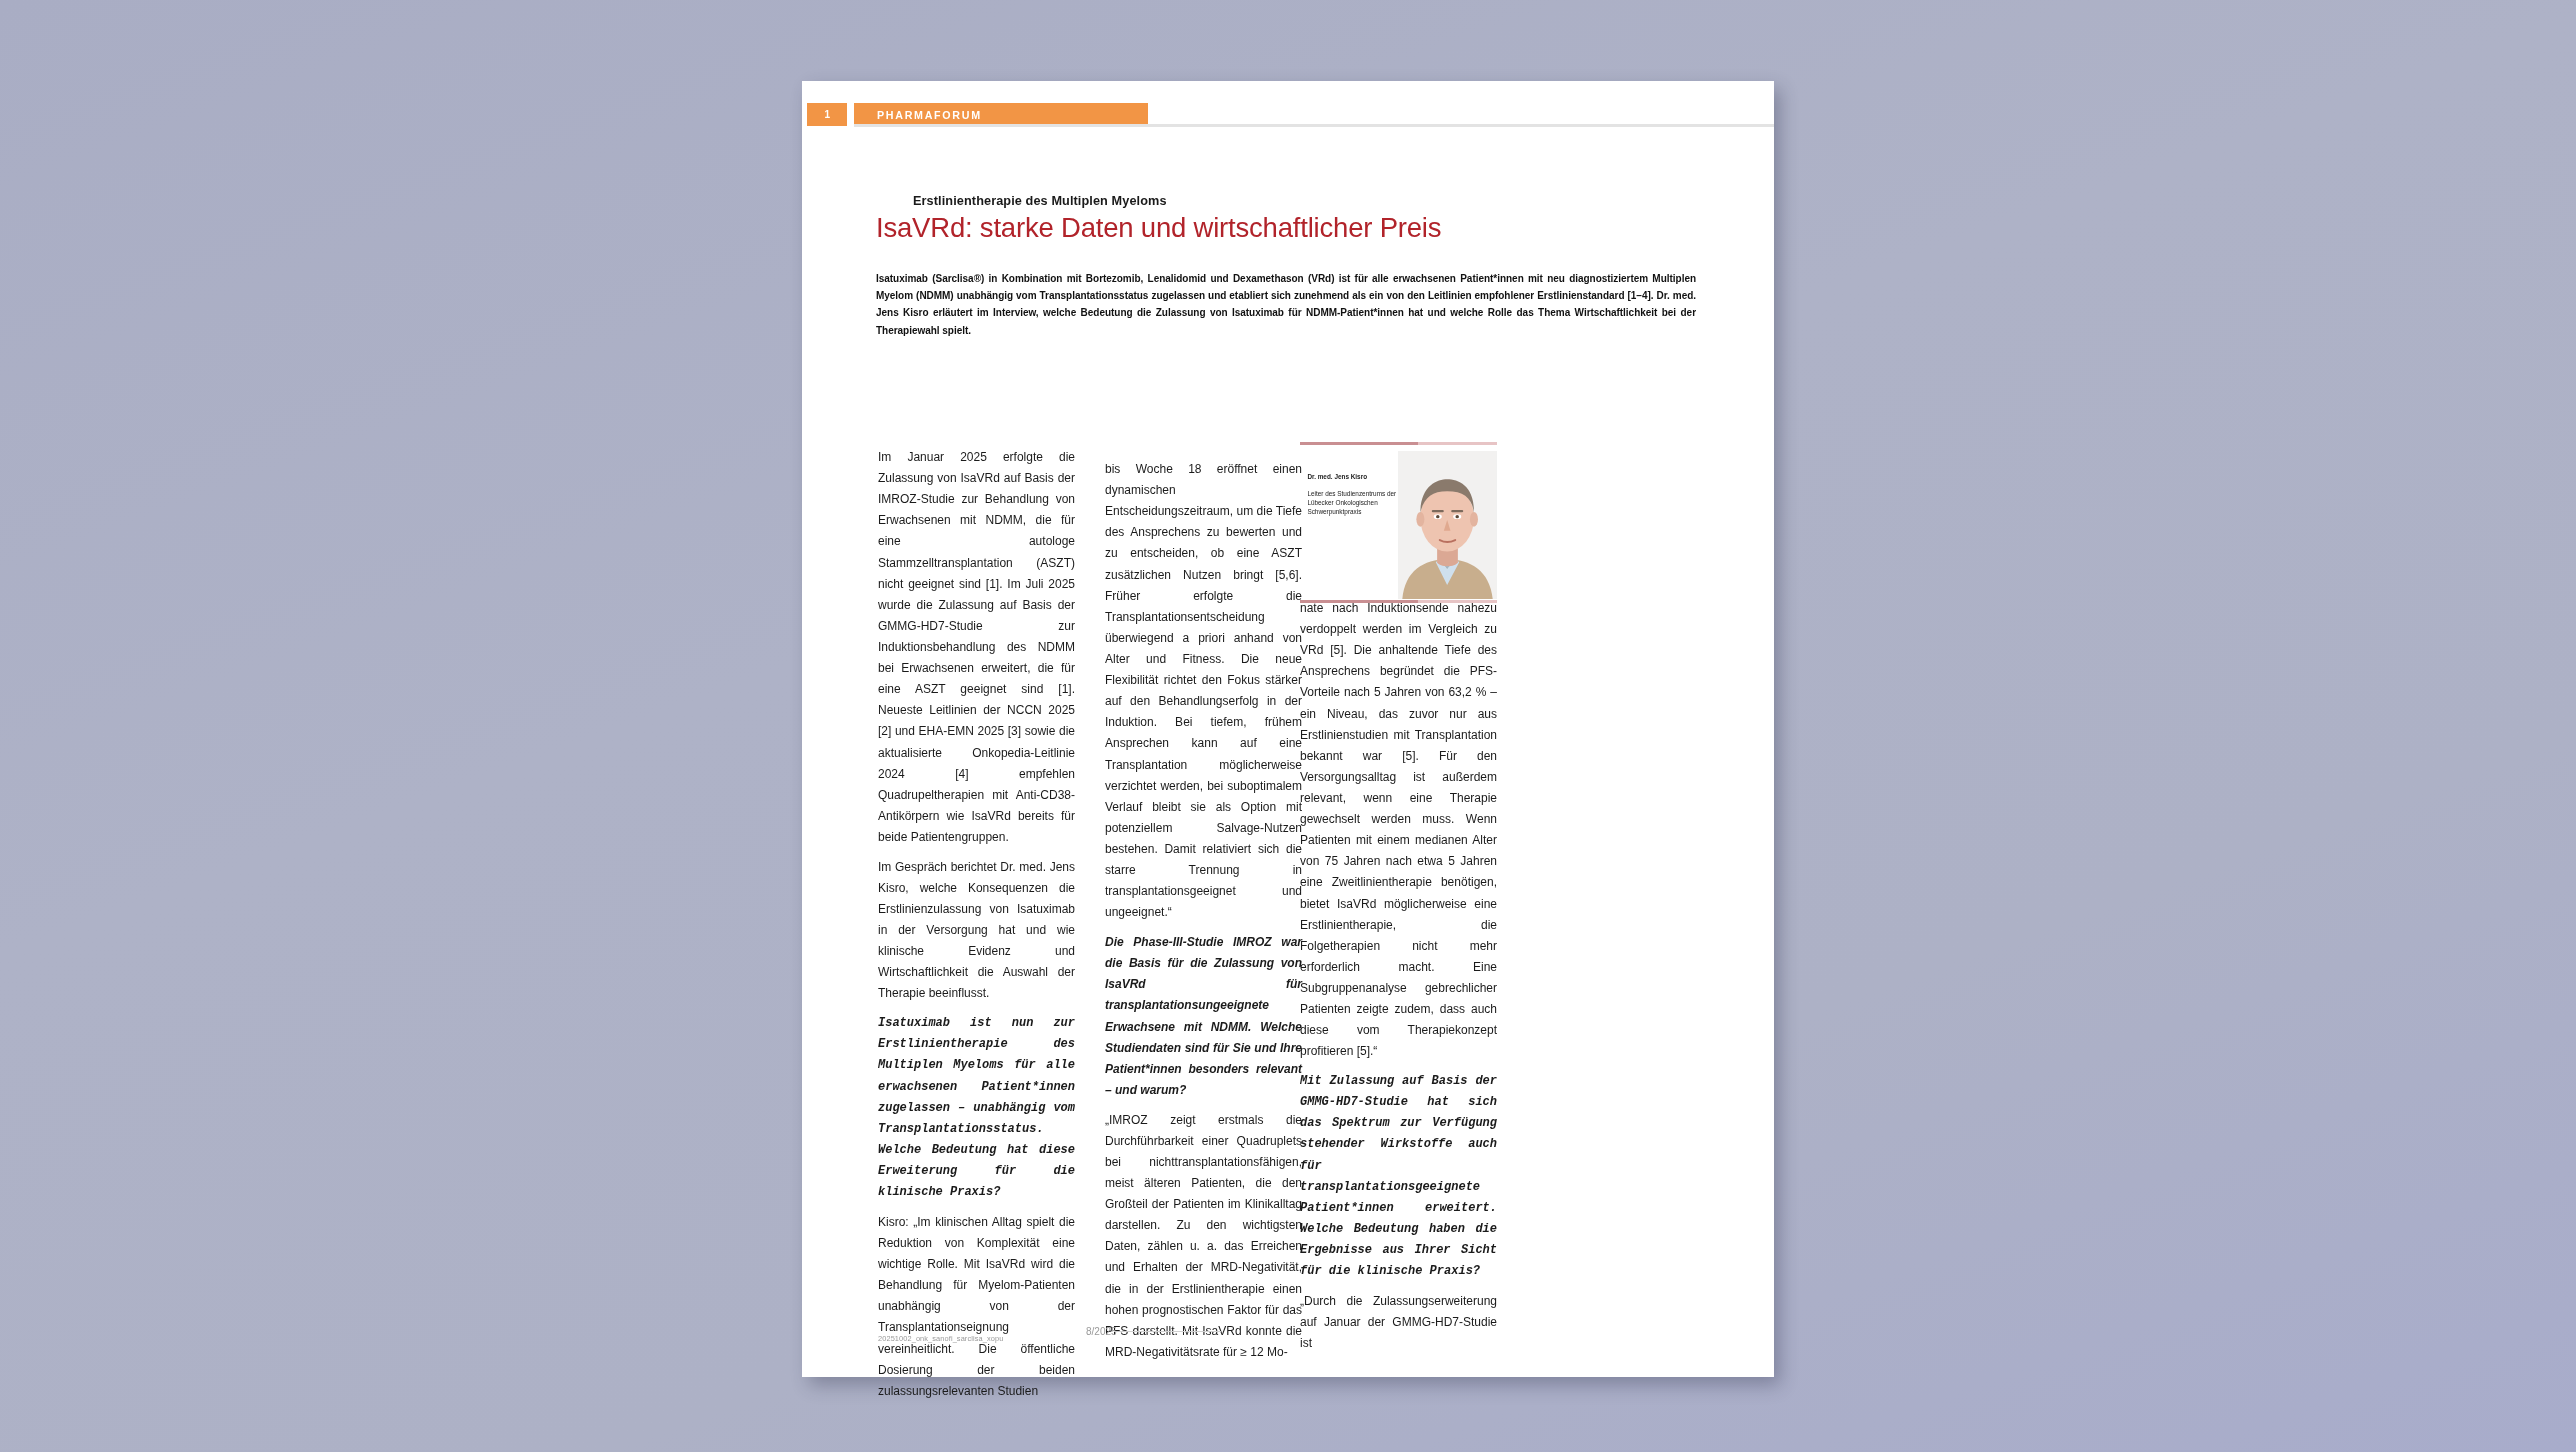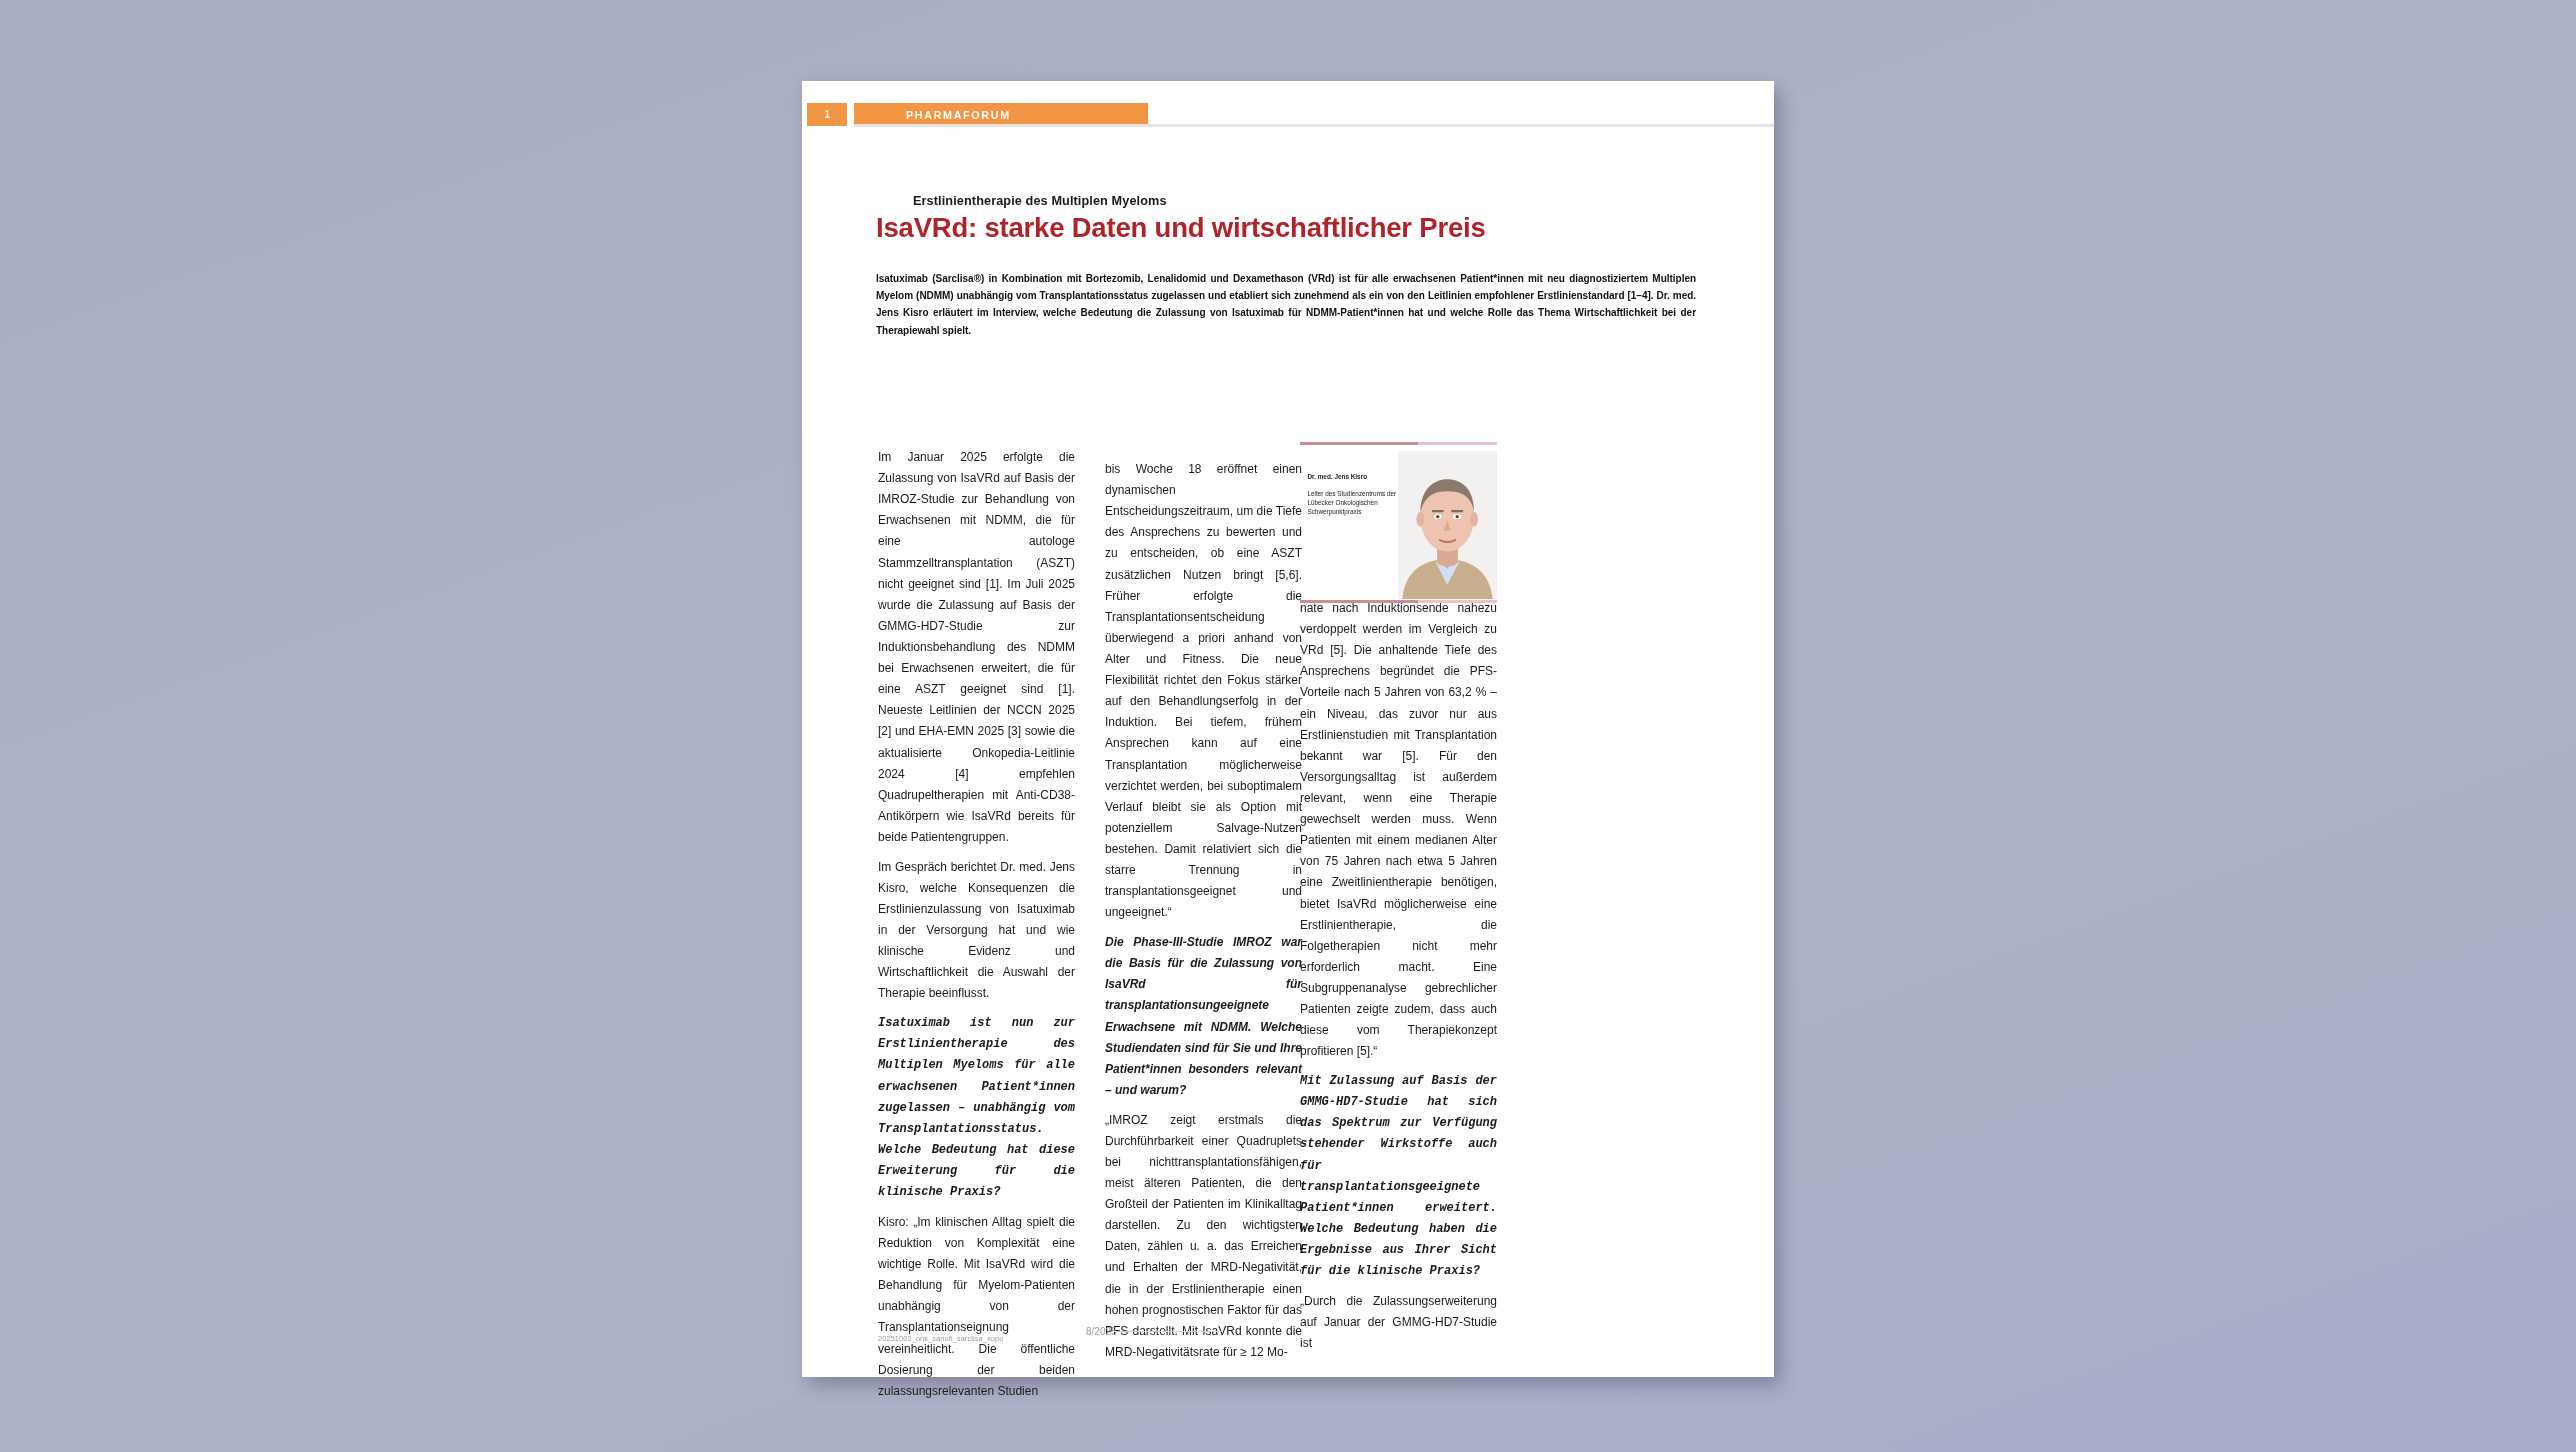--- a/index.html
+++ b/index.html
@@ -54,21 +54,21 @@
     top: 0;
     width: 294px;
     height: 23px;
     background: #f29545;
     color: #ffffff;
     font-size: 10.7px;
     font-weight: bold;
     letter-spacing: 1.7px;
     display: flex;
     align-items: center;
-    padding-left: 52px;
+    padding-left: 23px;
     box-sizing: border-box;
   }
   .hdr-rule {
     position: absolute;
     left: 52px;
     top: 21px;
     right: 0px;
     height: 2.7px;
     background: #e3e3e3;
   }
@@ -82,21 +82,21 @@
     font-weight: bold;
     color: #1a1a1a;
     letter-spacing: 0.1px;
     margin-left: 37px;
   }
   .headline {
     position: absolute;
     left: 74px;
     top: 131px;
     font-size: 27.5px;
-    font-weight: bold;
+    font-weight: normal;
     color: #b1232a;
     letter-spacing: -0.2px;
     white-space: nowrap;
   }
 
   
   .intro {
     position: absolute;
     left: 74px;
     top: 189px;

